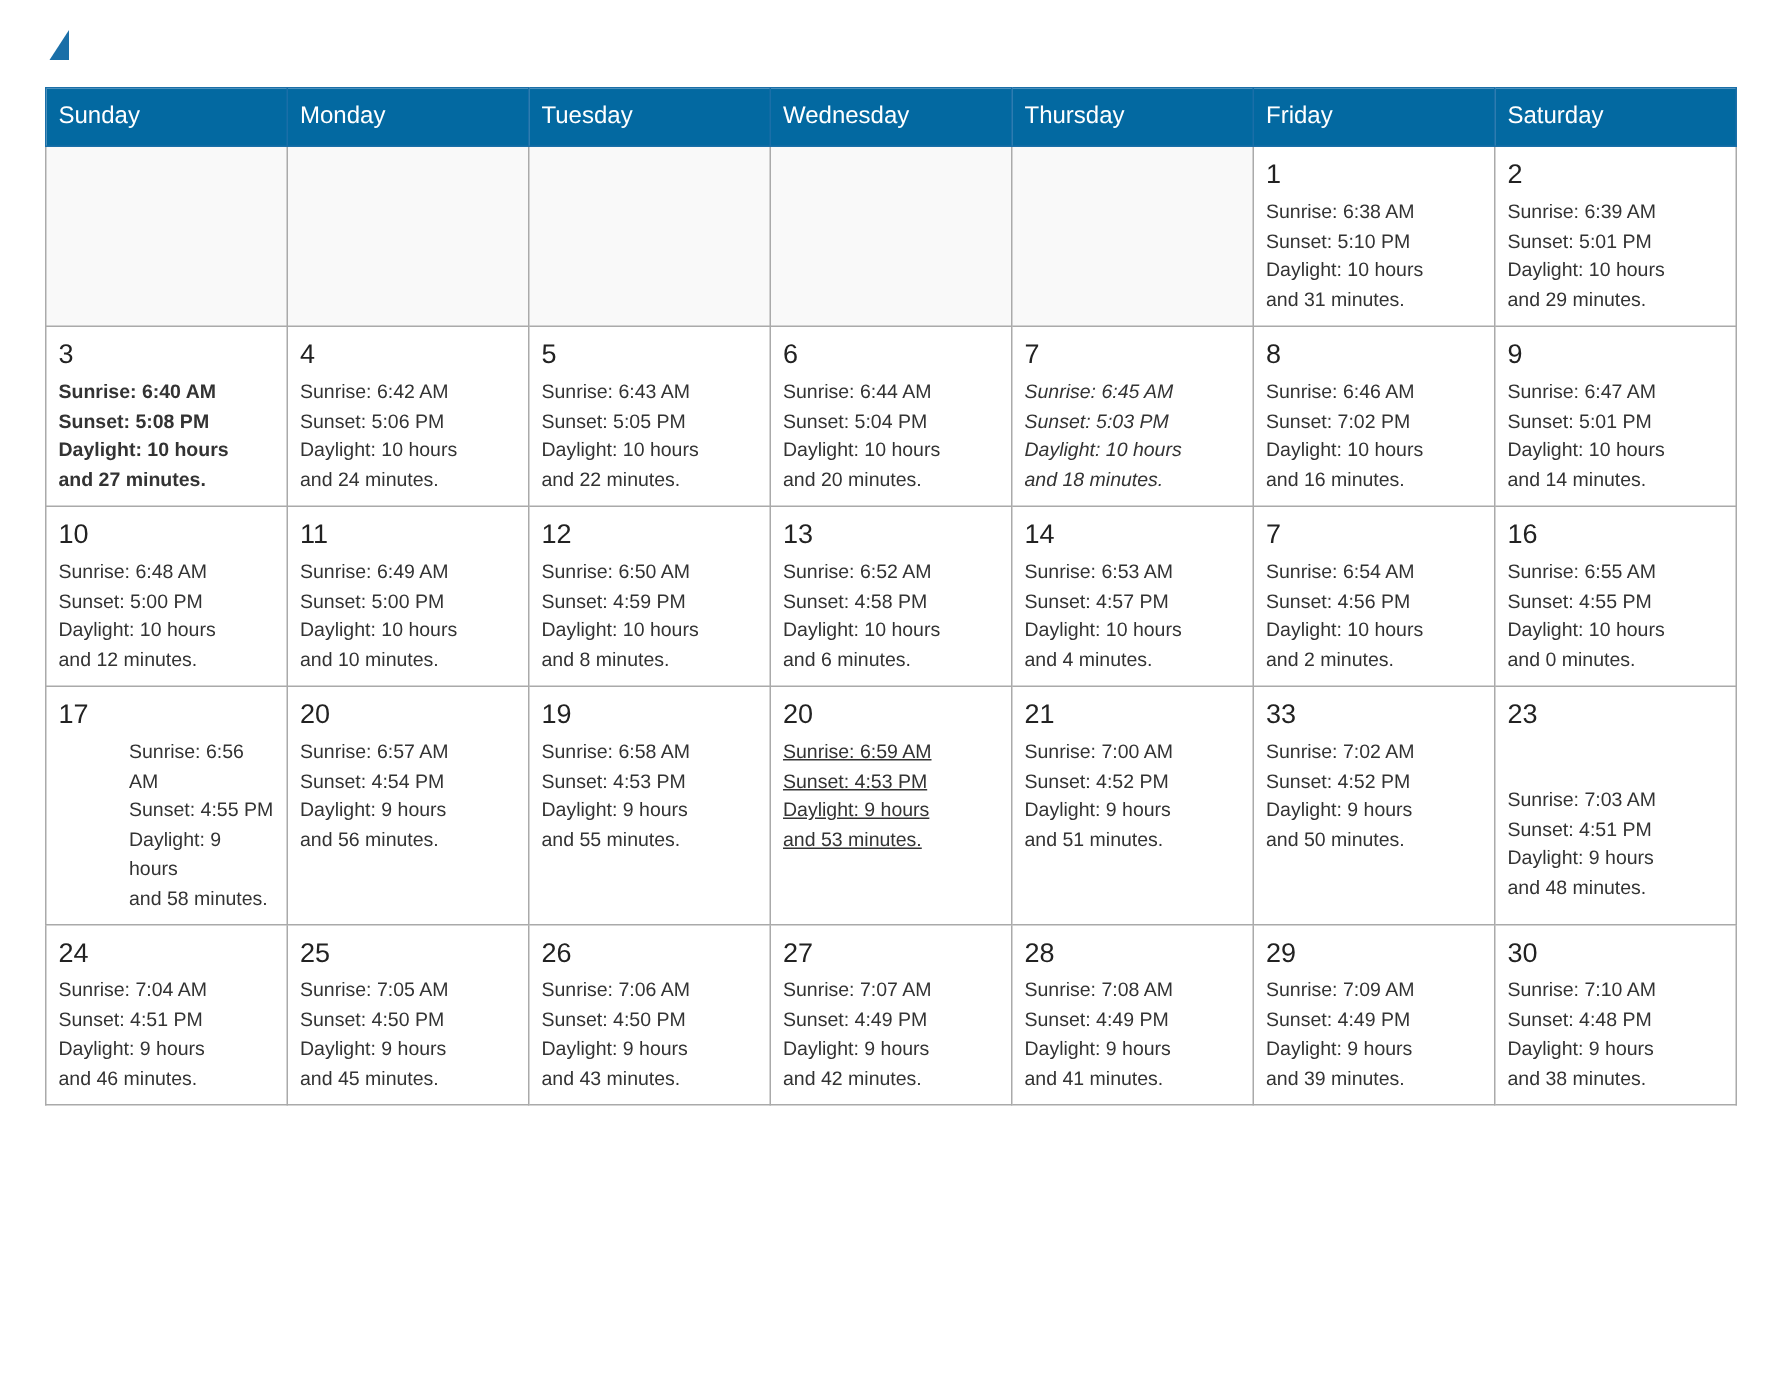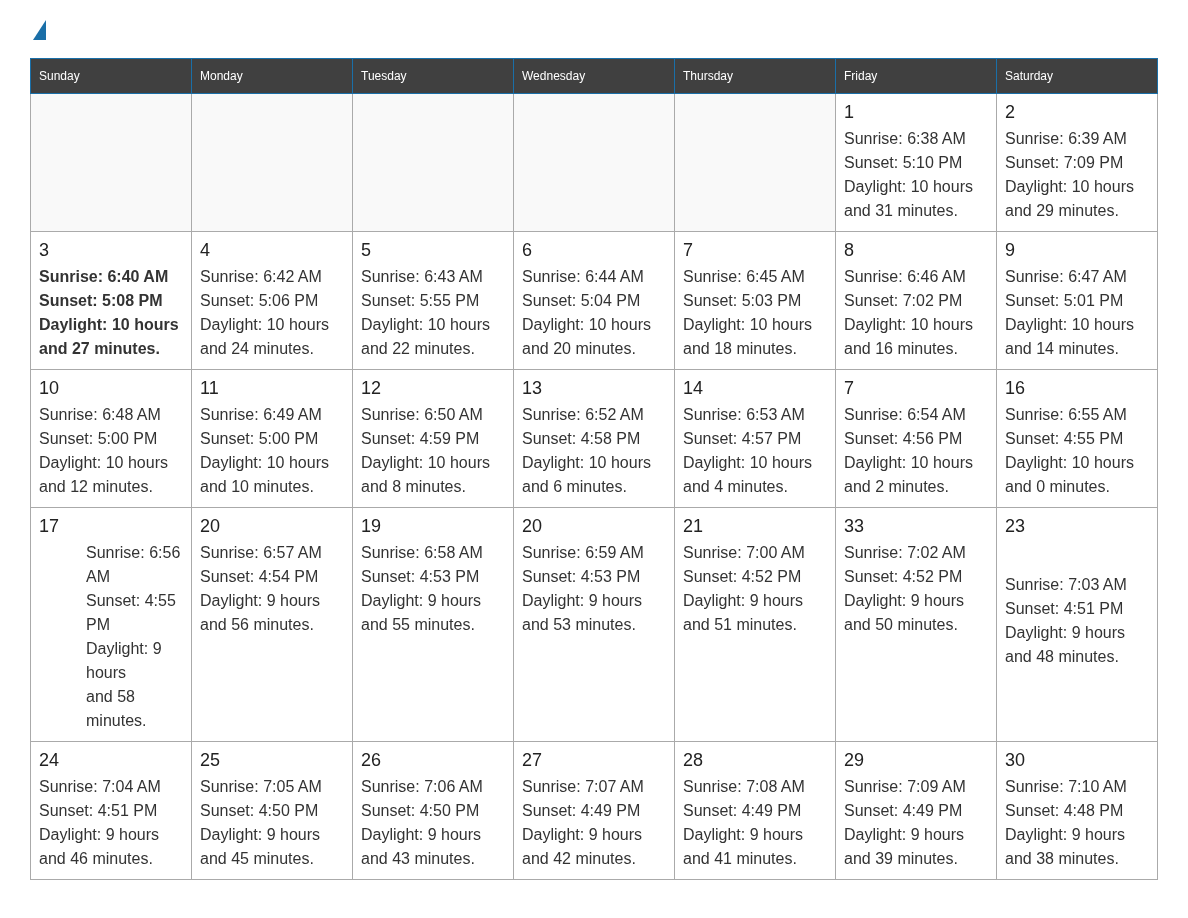--- a/index.html
+++ b/index.html
@@ -33,24 +33,24 @@
     .location {
       font-size: 22px;
       color: #444;
       margin-top: 4px;
     }
     .calendar {
       width: 100%;
       border-collapse: collapse;
     }
     .calendar th {
-      background-color: #404040;
+      background-color: #0369a1;
       color: #fff;
       padding: 10px 8px;
-      font-size: 12px;
+      font-size: 16px;
       font-weight: normal;
       text-align: left;
       border: 1px solid #1a6fa8;
     }
     .calendar td {
       border: 1px solid #aaa;
       vertical-align: top;
       padding: 8px;
       width: 14.28%;
       min-height: 110px;
@@ -59,21 +59,21 @@
     .calendar td.empty {
       background: #f9f9f9;
     }
     .day-number {
       font-size: 18px;
       font-weight: normal;
       color: #222;
       margin-bottom: 4px;
     }
     .day-info {
-      font-size: 16px;
+      font-size: 13px;
       color: #333;
       line-height: 1.5;
     }
     .logo-line1 {
       display: flex;
       align-items: flex-end;
     }
     .logo-general-text {
       font-size: 30px;
       font-weight: bold;
@@ -136,21 +136,21 @@
         <td>
           <div class="day-number">1</div>
           <div class="day-info" style="white-space: pre-line;">Sunrise: 6:38 AM
 Sunset: 5:10 PM
 Daylight: 10 hours
 and 31 minutes.</div>
         </td>
         <td>
           <div class="day-number">2</div>
           <div class="day-info" style="white-space: pre-line;">Sunrise: 6:39 AM
-Sunset: 7:09 PM
+Sunset: 5:01 PM
 Daylight: 10 hours
 and 29 minutes.</div>
         </td>
       </tr>
       <tr>
         <td>
           <div class="day-number">3</div>
           <div class="day-info" style="white-space: pre-line; font-weight: bold;">Sunrise: 6:40 AM
 Sunset: 5:08 PM
 Daylight: 10 hours
@@ -159,34 +159,34 @@
         <td>
           <div class="day-number">4</div>
           <div class="day-info" style="white-space: pre-line;">Sunrise: 6:42 AM
 Sunset: 5:06 PM
 Daylight: 10 hours
 and 24 minutes.</div>
         </td>
         <td>
           <div class="day-number">5</div>
           <div class="day-info" style="white-space: pre-line;">Sunrise: 6:43 AM
-Sunset: 5:55 PM
+Sunset: 5:05 PM
 Daylight: 10 hours
 and 22 minutes.</div>
         </td>
         <td>
           <div class="day-number">6</div>
           <div class="day-info" style="white-space: pre-line;">Sunrise: 6:44 AM
 Sunset: 5:04 PM
 Daylight: 10 hours
 and 20 minutes.</div>
         </td>
         <td>
           <div class="day-number">7</div>
-          <div class="day-info" style="white-space: pre-line;">Sunrise: 6:45 AM
+          <div class="day-info" style="white-space: pre-line; font-style: italic;">Sunrise: 6:45 AM
 Sunset: 5:03 PM
 Daylight: 10 hours
 and 18 minutes.</div>
         </td>
         <td>
           <div class="day-number">8</div>
           <div class="day-info" style="white-space: pre-line;">Sunrise: 6:46 AM
 Sunset: 7:02 PM
 Daylight: 10 hours
 and 16 minutes.</div>
@@ -267,21 +267,21 @@
         </td>
         <td>
           <div class="day-number">19</div>
           <div class="day-info" style="white-space: pre-line;">Sunrise: 6:58 AM
 Sunset: 4:53 PM
 Daylight: 9 hours
 and 55 minutes.</div>
         </td>
         <td>
           <div class="day-number">20</div>
-          <div class="day-info" style="white-space: pre-line;">Sunrise: 6:59 AM
+          <div class="day-info" style="white-space: pre-line; text-decoration: underline;">Sunrise: 6:59 AM
 Sunset: 4:53 PM
 Daylight: 9 hours
 and 53 minutes.</div>
         </td>
         <td>
           <div class="day-number">21</div>
           <div class="day-info" style="white-space: pre-line;">Sunrise: 7:00 AM
 Sunset: 4:52 PM
 Daylight: 9 hours
 and 51 minutes.</div>

